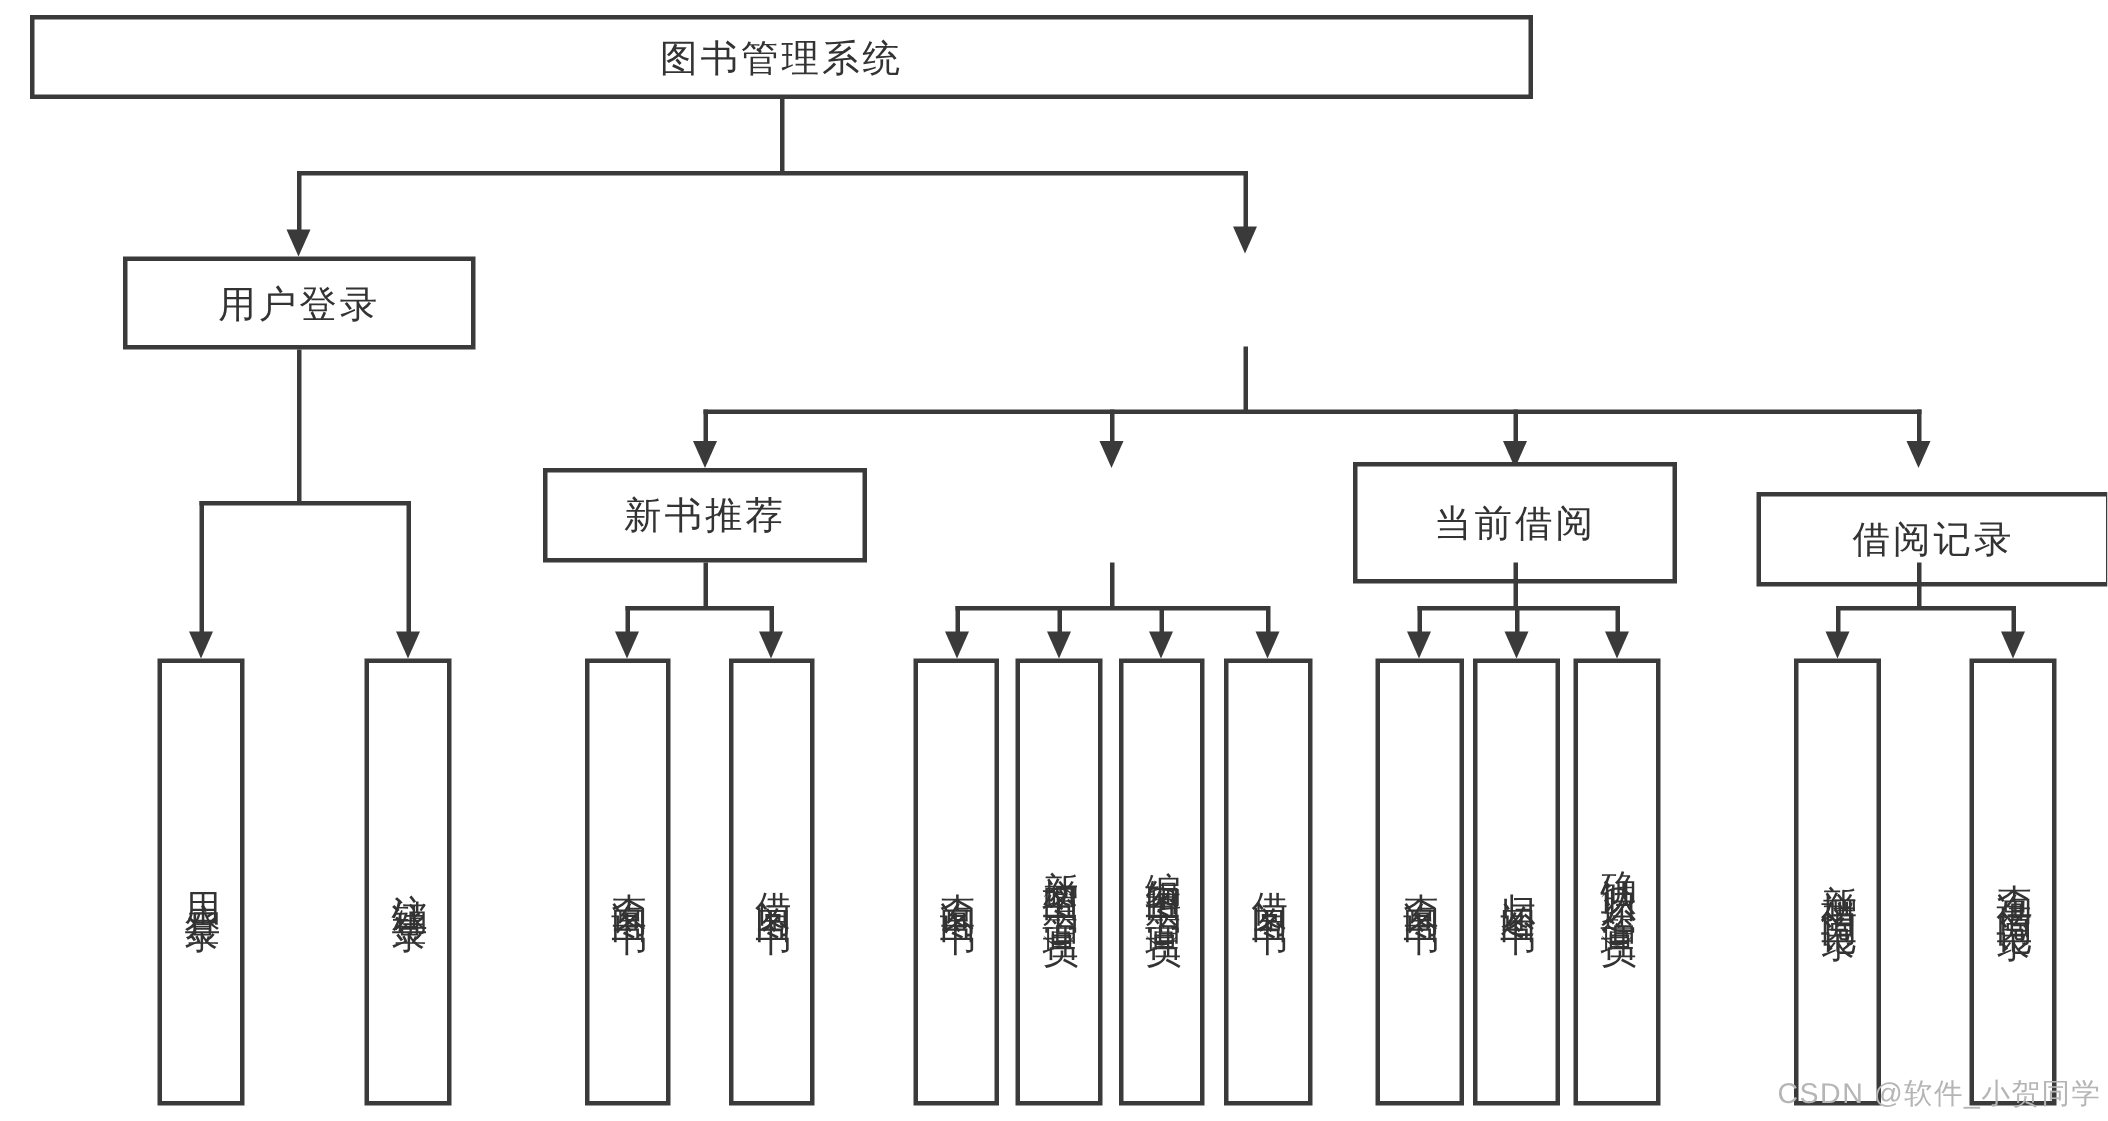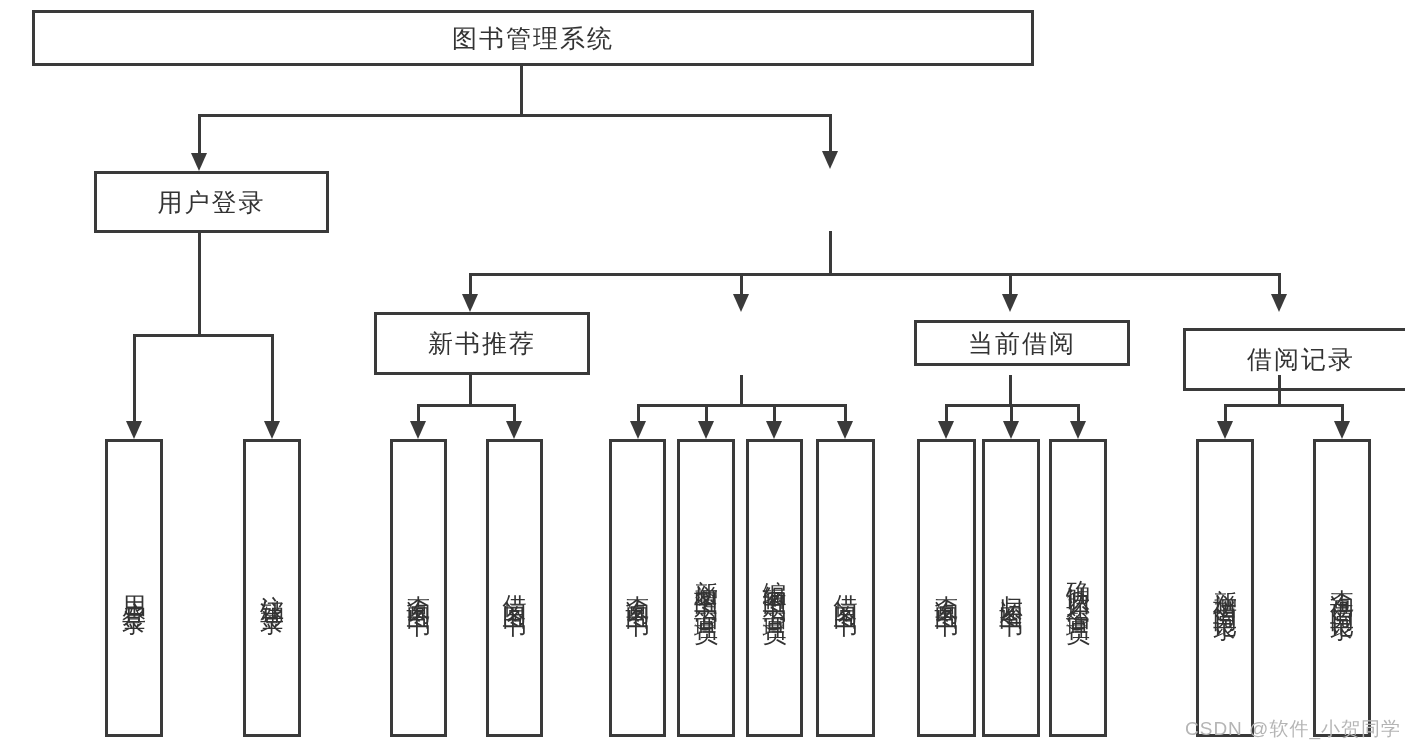--- a/index.html
+++ b/index.html
@@ -13,21 +13,21 @@
     --text:#333333;
   }
   .node{
     position:absolute;
     box-sizing:border-box;
     background:#ffffff;
     border:3px solid var(--line);
     display:flex;align-items:center;justify-content:center;
     color:var(--text);
   }
-  .hnode{font-size:25px;letter-spacing:2px;white-space:nowrap;margin-left:12px;}
+  .hnode{font-size:25px;letter-spacing:2px;white-space:nowrap;}
   .leaf .lbl{
     writing-mode:vertical-rl;
     text-orientation:mixed;
     font-size:24px;
     line-height:1;
     letter-spacing:6px;
     color:var(--text);
   }
   .vl{position:absolute;width:3px;background:var(--line);}
   .hl{position:absolute;height:3px;background:var(--line);}
@@ -80,21 +80,21 @@
   <div class="vl" style="left:740px;top:273px;height:22px"></div>
   <div class="ar" style="left:733px;top:294px"></div>
   <div class="vl" style="left:1009px;top:273px;height:22px"></div>
   <div class="ar" style="left:1002px;top:294px"></div>
   <div class="vl" style="left:1278px;top:273px;height:22px"></div>
   <div class="ar" style="left:1271px;top:294px"></div>
 
   <div class="node hnode" style="left:362px;top:312px;width:216px;height:63px">
     <span class="lbl">新书推荐</span>
   </div>
-  <div class="node hnode" style="left:902px;top:320px;width:216px;height:46px">
+  <div class="node hnode" style="left:902px;top:308px;width:216px;height:81px">
     <span class="lbl">当前借阅</span>
   </div>
   <div class="node hnode" style="left:1171px;top:328px;width:236px;height:63px">
     <span class="lbl">借阅记录</span>
   </div>
 
   <div class="vl" style="left:469px;top:375px;height:31px"></div>
   <div class="hl" style="left:417px;top:404px;width:98px"></div>
   <div class="vl" style="left:417px;top:404px;height:18px"></div>
   <div class="ar" style="left:410px;top:421px"></div>

